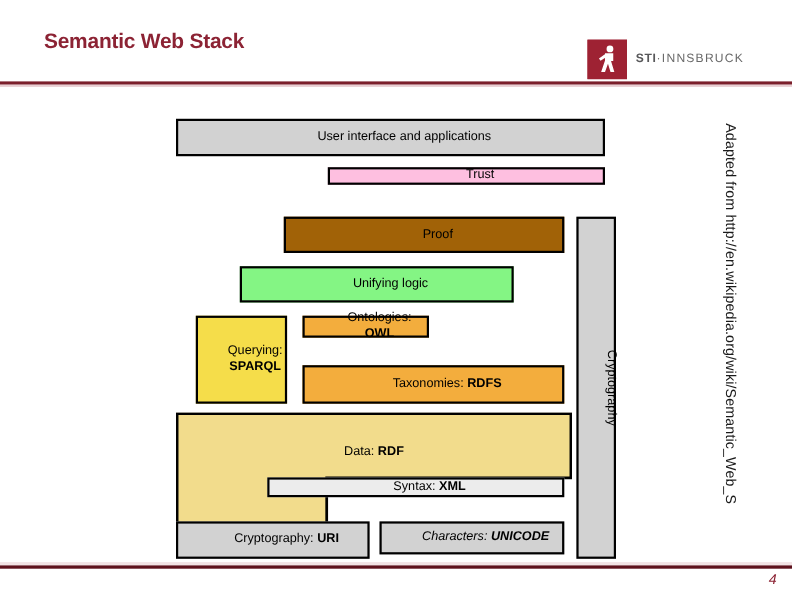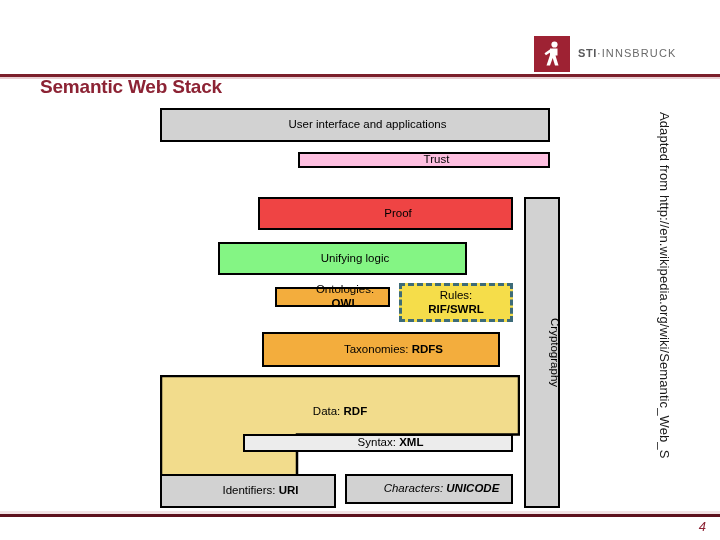--- a/index.html
+++ b/index.html
@@ -19,21 +19,20 @@
   
   #slide-title {
     position: absolute;
     left: 40px;
     top: 28px;
     font-size: 19px;
     font-weight: bold;
     color: #8c2334;
     letter-spacing: -0.2px;
     white-space: nowrap;
-    margin-top: 48px;
   }
 
   #header-rule {
     position: absolute;
     left: 0;
     top: 74px;
     width: 720px;
     height: 3px;
     background: #7b1f2b;
   }
@@ -137,21 +136,21 @@
     color: #000000;
     text-align: center;
     line-height: 1.18;
     padding-left: 25px;
   }
   .box b { font-weight: bold; }
 
   .c-grey    { background: #d2d2d2; }
   .c-lightgrey { background: #ececec; }
   .c-pink    { background: #febfe0; }
-  .c-aqua    { background: #ef4444; }
+  .c-aqua    { background: #a16207; }
   .c-green   { background: #84f584; }
   .c-yellow  { background: #f5dd4a; }
   .c-orange  { background: #f3ad3d; }
 
   
   #box-data {
     position: absolute;
     left: 10px;
     top: 275px;
     width: 360px;
@@ -224,36 +223,36 @@
   <div class="box c-grey" style="left:10px; top:8px; width:390px; height:34px;">User interface and applications</div>
 
   <div class="box c-pink" style="left:148px; top:52px; width:252px; height:16px;">Trust</div>
 
   <div class="box c-aqua" style="left:108px; top:97px; width:255px; height:33px;">Proof</div>
 
   <div class="box c-green" style="left:68px; top:142px; width:249px; height:33px;">
     <span>Unifying logic</span>
   </div>
 
+  <div class="box c-yellow" style="left:28px; top:187px; width:83px; height:80px;">
+    <div>
+      <span>Querying:</span><br>
+      <b>SPARQL</b>
+    </div>
+  </div>
 
   <div class="box c-orange" style="left:125px; top:187px; width:115px; height:20px;">
     <div>
       <span>Ontologies:</span><br>
       <b>OWL</b>
     </div>
   </div>
 
-  <div class="box" id="box-rules" style="left:249px; top:183px; width:114px; height:39px;">
-    <div>
-      <span>Rules:</span><br>
-      <b>RIF/SWRL</b>
-    </div>
-  </div>
-
-  <div class="box c-orange" style="left:112px; top:232px; width:238px; height:35px;">
+
+  <div class="box c-orange" style="left:125px; top:232px; width:238px; height:35px;">
     <div>
       <span>Taxonomies: </span><b>RDFS</b>
     </div>
   </div>
 
   <div id="box-data"></div>
   <svg id="box-data-outline" viewBox="0 0 360 110" preserveAspectRatio="none">
     <polygon points="1,1 359,1 359,59.5 137,59.5 137,109 1,109" fill="none" stroke="#000000" stroke-width="2.5" vector-effect="non-scaling-stroke"></polygon>
   </svg>
   <div id="box-data-label">
@@ -263,21 +262,21 @@
   </div>
 
   <div class="box c-lightgrey" style="left:93px; top:334px; width:270px; height:18px;">
     <div>
       <span>Syntax: </span><b>XML</b>
     </div>
   </div>
 
   <div class="box c-grey" style="left:10px; top:374px; width:176px; height:34px;">
     <div>
-      <span>Identifiers: </span><b>URI</b>
+      <span>Cryptography: </span><b>URI</b>
     </div>
   </div>
 
   <div class="box c-grey" style="left:195px; top:374px; width:168px; height:30px;font-style:italic;">
     <div>
       <span>Characters: </span><b>UNICODE</b>
     </div>
   </div>
 
   <div class="box c-grey" id="box-crypto" style="left:374px; top:97px; width:36px; height:311px;">Cryptography</div>

